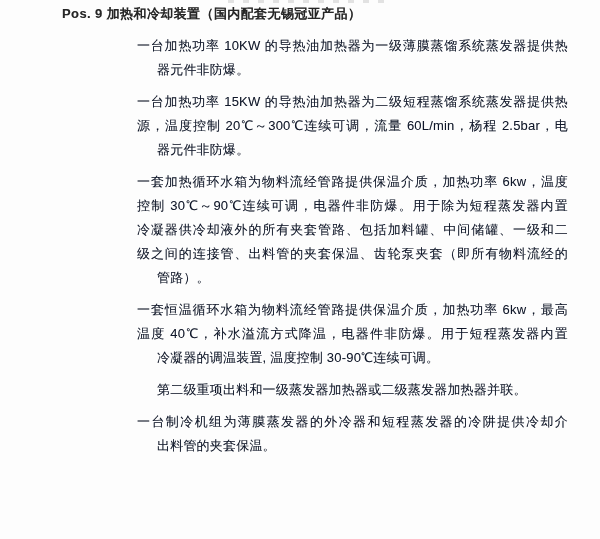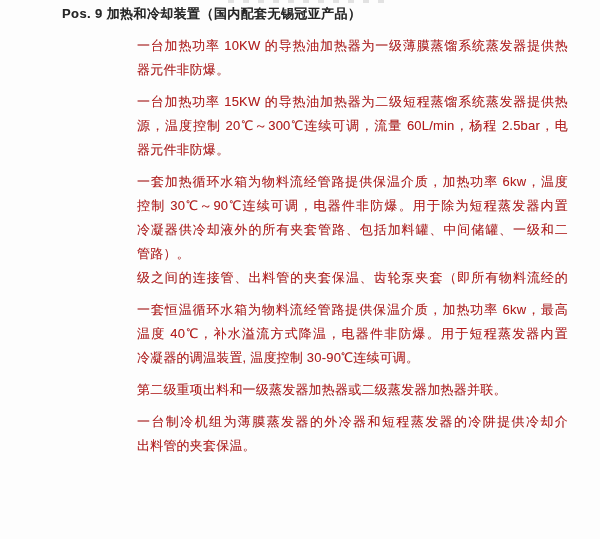--- a/index.html
+++ b/index.html
@@ -53,44 +53,45 @@
     font-size: 13px;
     letter-spacing: 0.2px;
     text-align: justify;
     text-align-last: justify;
     text-justify: inter-character;
     white-space: nowrap;
     text-shadow: 0 0 0.6px rgba(70,70,70,0.35);
   }
   .line.last {
     text-align-last: left;
+    margin-left: 20px;
   }
 </style>
 </head>
 <body style="background: rgb(253, 253, 253);">
 
 <div class="doc">
   <div class="artifact"></div>
   <h1 class="heading" style="color: rgb(38, 38, 38);">Pos. 9 加热和冷却装置（国内配套无锡冠亚产品）</h1>
-  <div class="paragraphs" id="paragraphs" style="color: #b91c1c;">
+  <div class="paragraphs" id="paragraphs" style="color: #0f172a;">
       <div class="para">
         <div class="line">一台加热功率 10KW 的导热油加热器为一级薄膜蒸馏系统蒸发器提供热</div>
         <div class="line last">器元件非防爆。</div>
       </div>
       <div class="para">
         <div class="line">一台加热功率 15KW 的导热油加热器为二级短程蒸馏系统蒸发器提供热</div>
         <div class="line">源，温度控制 20℃～300℃连续可调，流量 60L/min，杨程 2.5bar，电</div>
         <div class="line last">器元件非防爆。</div>
       </div>
       <div class="para">
         <div class="line">一套加热循环水箱为物料流经管路提供保温介质，加热功率 6kw，温度</div>
         <div class="line">控制 30℃～90℃连续可调，电器件非防爆。用于除为短程蒸发器内置</div>
         <div class="line">冷凝器供冷却液外的所有夹套管路、包括加料罐、中间储罐、一级和二</div>
+        <div class="line">级之间的连接管、出料管的夹套保温、齿轮泵夹套（即所有物料流经的</div>
         <div class="line last">管路）。</div>
-        <div class="line">级之间的连接管、出料管的夹套保温、齿轮泵夹套（即所有物料流经的</div>
       </div>
       <div class="para">
         <div class="line">一套恒温循环水箱为物料流经管路提供保温介质，加热功率 6kw，最高</div>
         <div class="line">温度 40℃，补水溢流方式降温，电器件非防爆。用于短程蒸发器内置</div>
         <div class="line last">冷凝器的调温装置, 温度控制 30-90℃连续可调。</div>
       </div>
       <div class="para">
         <div class="line last">第二级重项出料和一级蒸发器加热器或二级蒸发器加热器并联。</div>
       </div>
       <div class="para">

